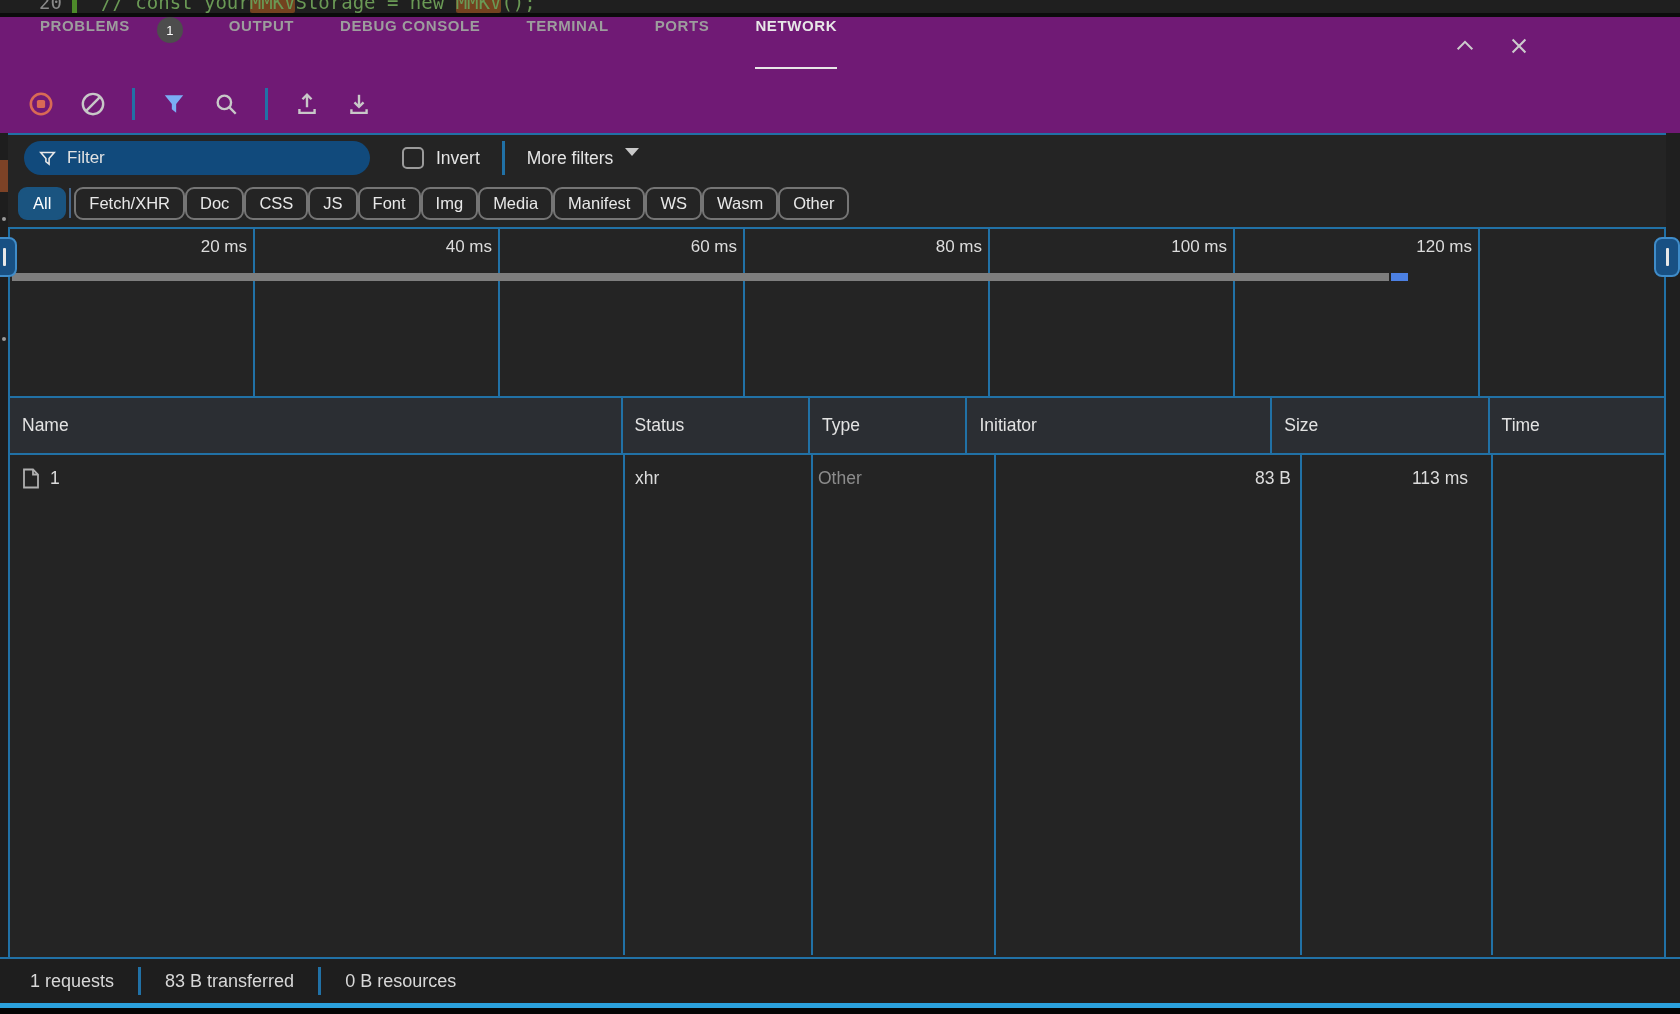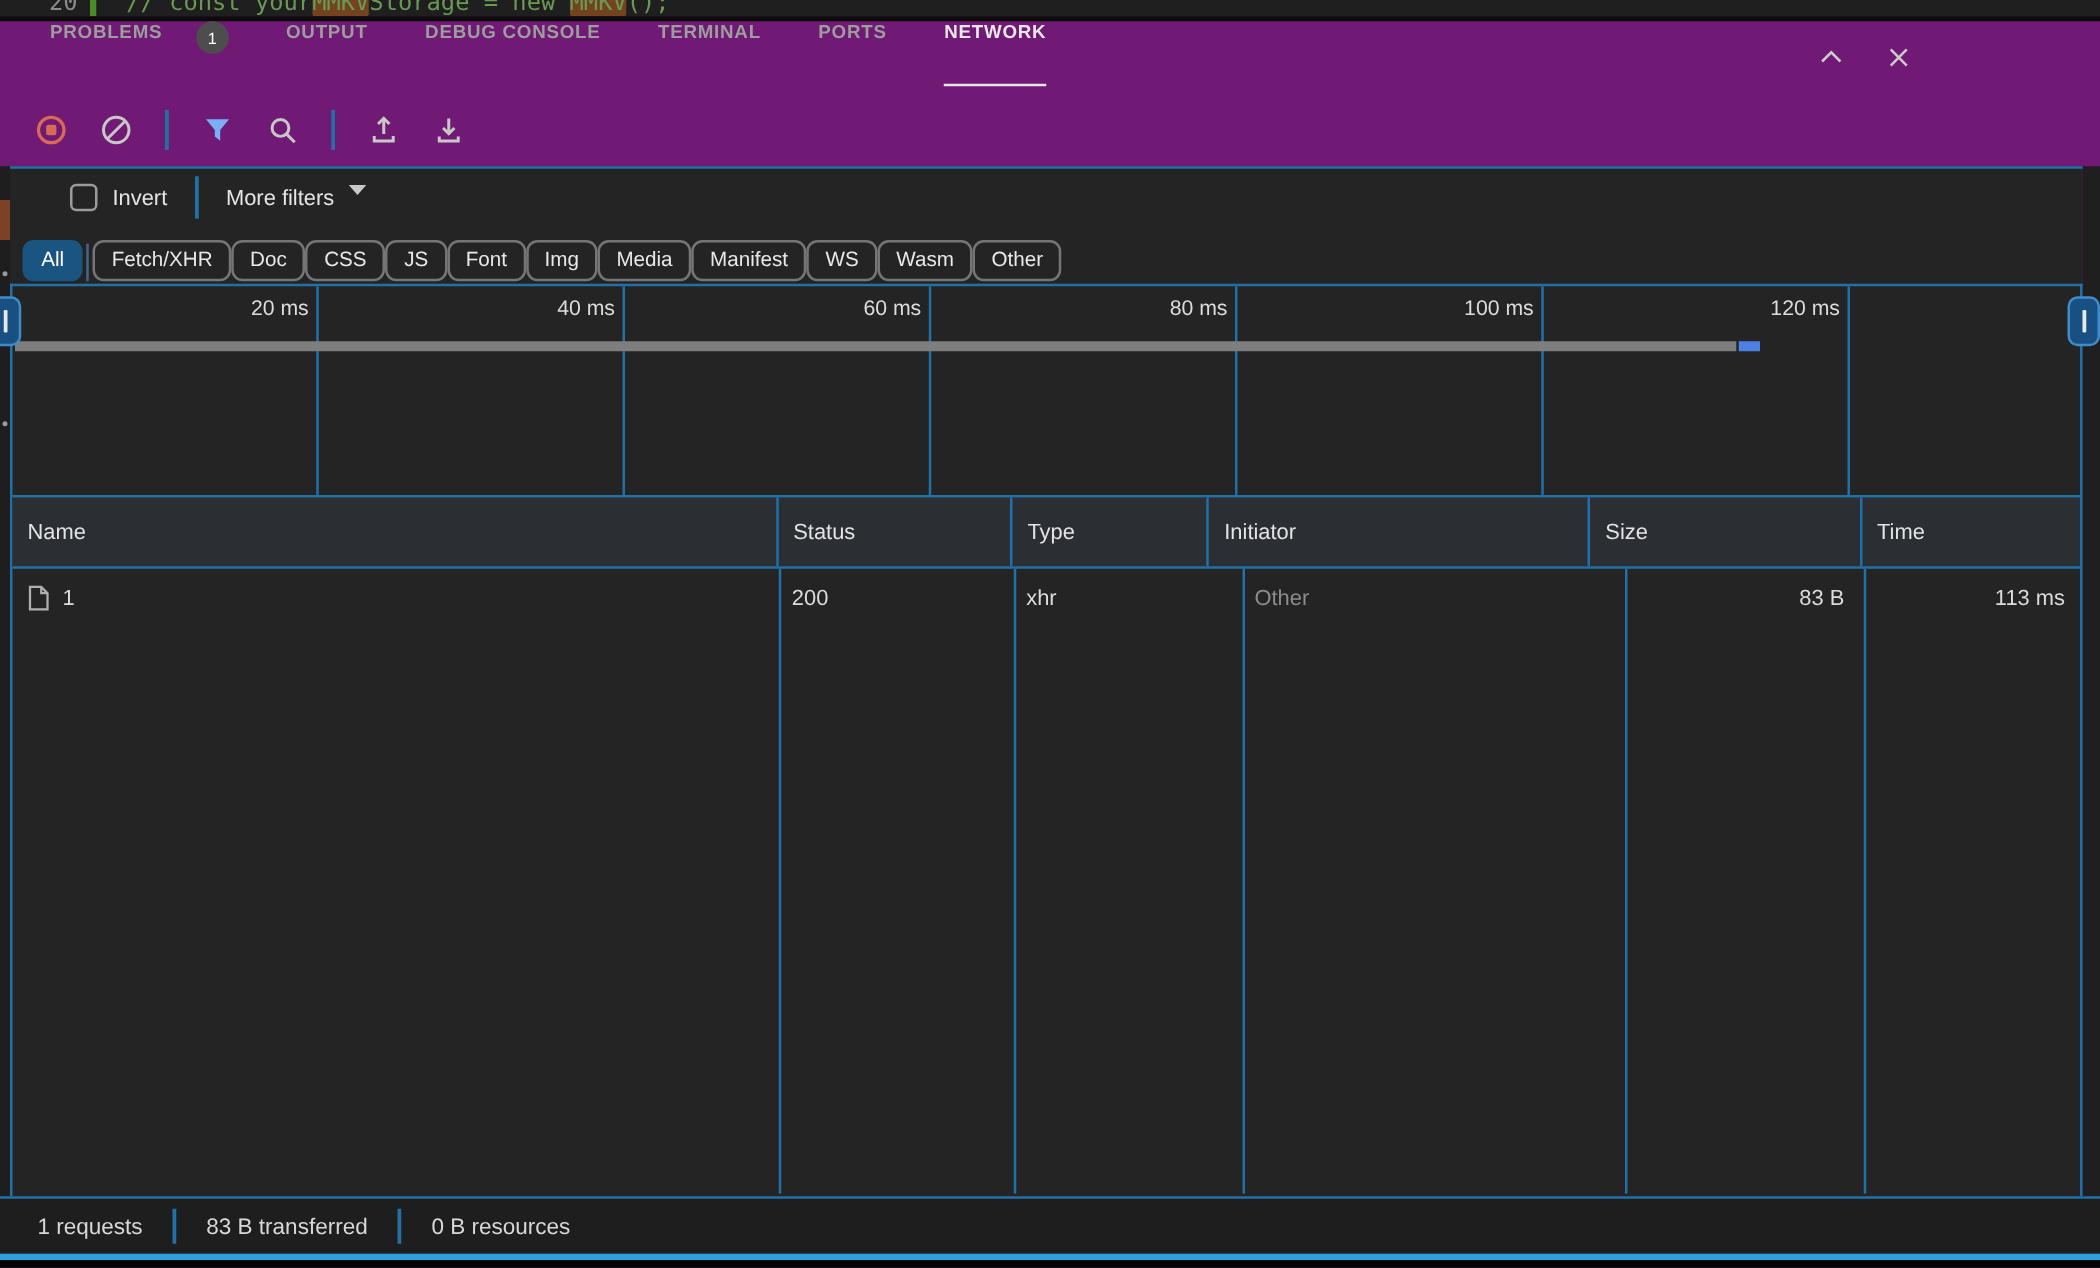--- a/index.html
+++ b/index.html
@@ -46,21 +46,21 @@
   .filter-input { flex:1; background:transparent; border:0; outline:none; color:#ececec; font-size:17px;
     font-family:"Liberation Sans", sans-serif; }
   .filter-input::placeholder { color:#e2e2e2; opacity:1; }
   .invert-box { margin-left:32px; width:22px; height:22px; border:2px solid #9b9b9b; border-radius:5px; background:transparent; cursor:pointer; }
   .invert-label { margin-left:12px; font-size:17.5px; color:#e5e5e5; }
   .fr-sep { width:3px; height:34px; background:var(--accent); margin:0 22px; }
   .more-filters { display:flex; align-items:flex-start; gap:12px; cursor:pointer; }
   .more-filters-label { font-size:17.5px; color:#e5e5e5; }
   .tri-down { width:0; height:0; border-left:7px solid transparent; border-right:7px solid transparent; border-top:8px solid #c9c9c9; }
 
-  .chips-row { position:absolute; top:48px; left:0; right:0; height:44px; display:flex; align-items:flex-end; padding-left:10px; gap:0; }
+  .chips-row { position:absolute; top:48px; left:0; right:0; height:44px; display:flex; align-items:center; padding-left:10px; gap:0; }
   .chip { padding:5px 13px; border:2px solid #757575; border-radius:9px; font-size:16.5px; color:#e8e8e8; cursor:pointer; white-space:nowrap; }
   .chip.selected { background:var(--chip-sel); border-color:var(--chip-sel); color:#fff; }
   .chip-sep { width:2px; height:30px; background:#4a6options178; background:#44658a; margin:0 3px; }
 
   .dt-grid { position:absolute; top:94px; left:0; right:0; bottom:0;
     border-left:2px solid var(--accent); border-right:2px solid var(--accent); border-top:2px solid var(--accent); }
   .timeline { position:relative; height:169px; border-bottom:2px solid var(--accent); overflow:hidden; }
   .grid-v { position:absolute; top:0; bottom:0; width:2px; background:var(--accent); }
   .ruler-label { position:absolute; top:8px; width:150px; text-align:right; font-size:17px; color:#dcdcdc; }
   .ov-bar { position:absolute; top:44px; left:2px; height:8px; background:var(--bar-gray); }
@@ -194,20 +194,26 @@
     <div class="ls-orange"></div>
     <div class="ls-dot" style="top:84px"></div>
     <div class="ls-dot" style="top:204px"></div>
   </div>
   <div class="right-strip"></div>
 
   <div class="devtools">
     <div class="dt-topline"></div>
 
     <div class="filter-row">
+      <div class="filter-pill">
+        <svg width="19" height="19" viewBox="0 0 24 24" fill="none" stroke="#e8e8e8" stroke-width="2">
+            <path d="M3.5 4.5 h17 l-6.5 7.5 v7 l-4 -3 v-4 z"></path>
+          </svg>
+        <input class="filter-input" value="" placeholder="Filter" style="">
+      </div>
       <div class="invert-box"></div>
       <span class="invert-label">Invert</span>
       <div class="fr-sep"></div>
       <div class="more-filters">
         <span class="more-filters-label">More filters</span>
         <span class="tri-down"></span>
       </div>
     </div>
 
     <div class="chips-row" id="chips-row">
@@ -261,21 +267,20 @@
           <div class="net-row">
             <div class="td-cell name-cell" style="width: 613px;">
               <span>
                 <svg width="18" height="21" viewBox="0 0 18 21" fill="none" stroke="#b0b0b0" stroke-width="1.8">
                   <path d="M2 1.5 h9 l5 5 v13 h-14 z"></path>
                   <path d="M11 1.5 v5 h5"></path>
                 </svg>
               </span>
               <span>1</span>
             </div>
-            <div class="td-cell" style="width: 188px;">200</div>
             <div class="td-cell" style="width: 183px;">xhr</div>
             <div class="td-cell dim" style="width: 306px;">Other</div>
             <div class="td-cell right" style="width: 191px;">83 B</div>
             <div class="td-cell right" style="width: 177px;">113 ms</div>
           </div>
         </div>
     </div>
   </div>
 
   <div class="handle left">

